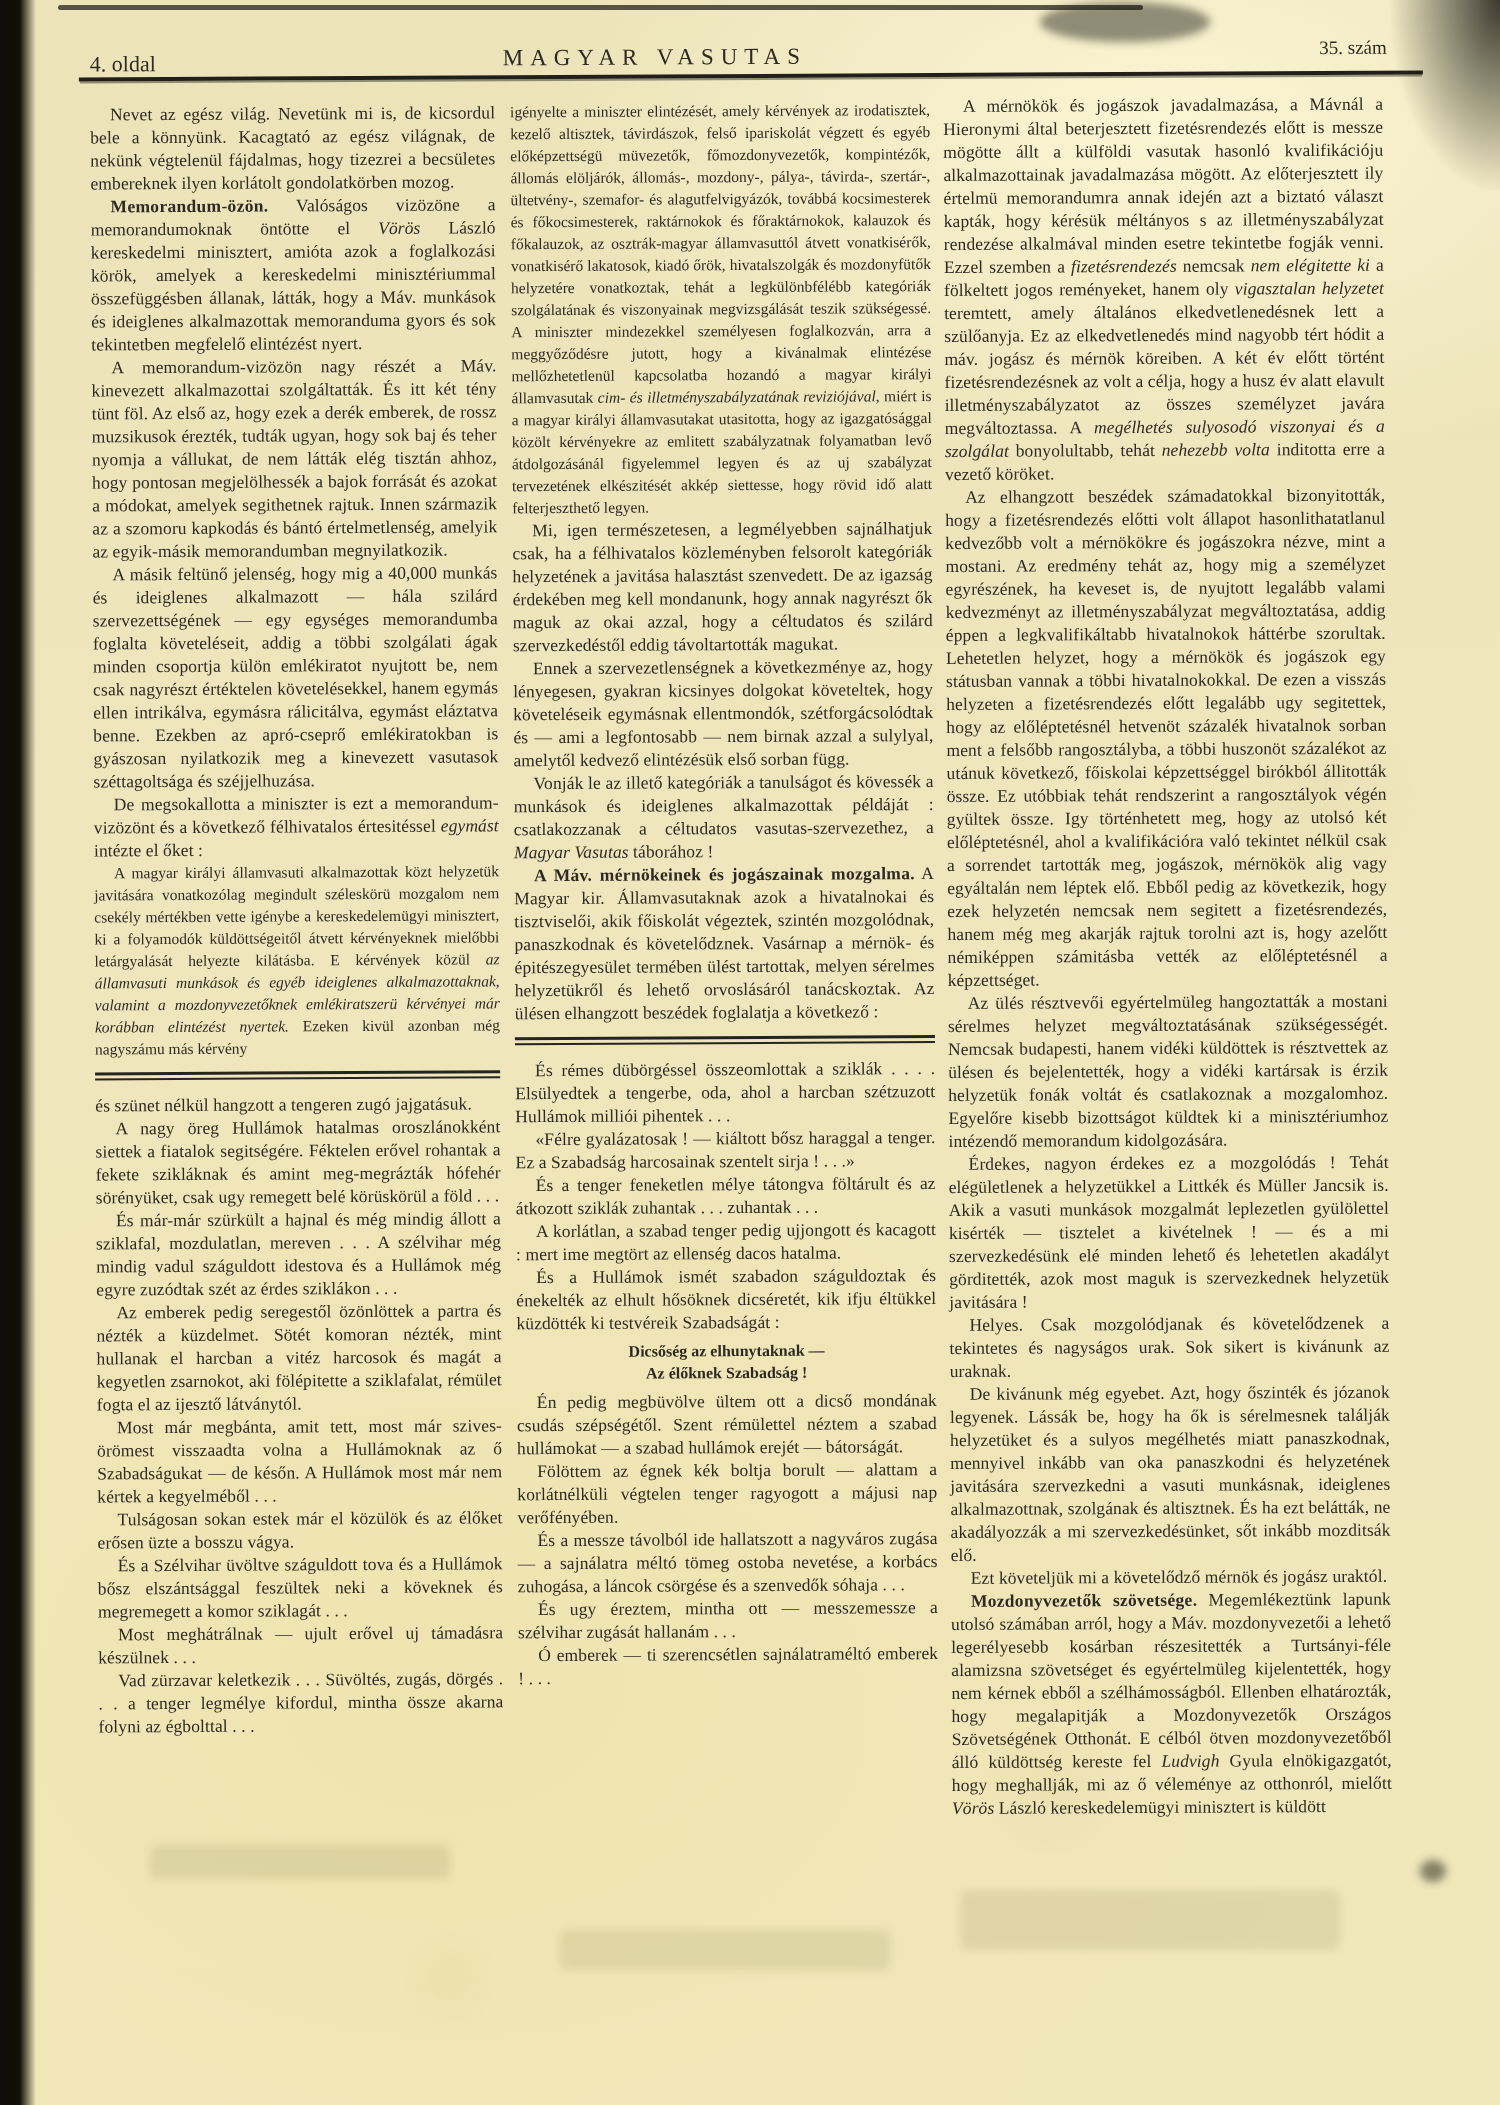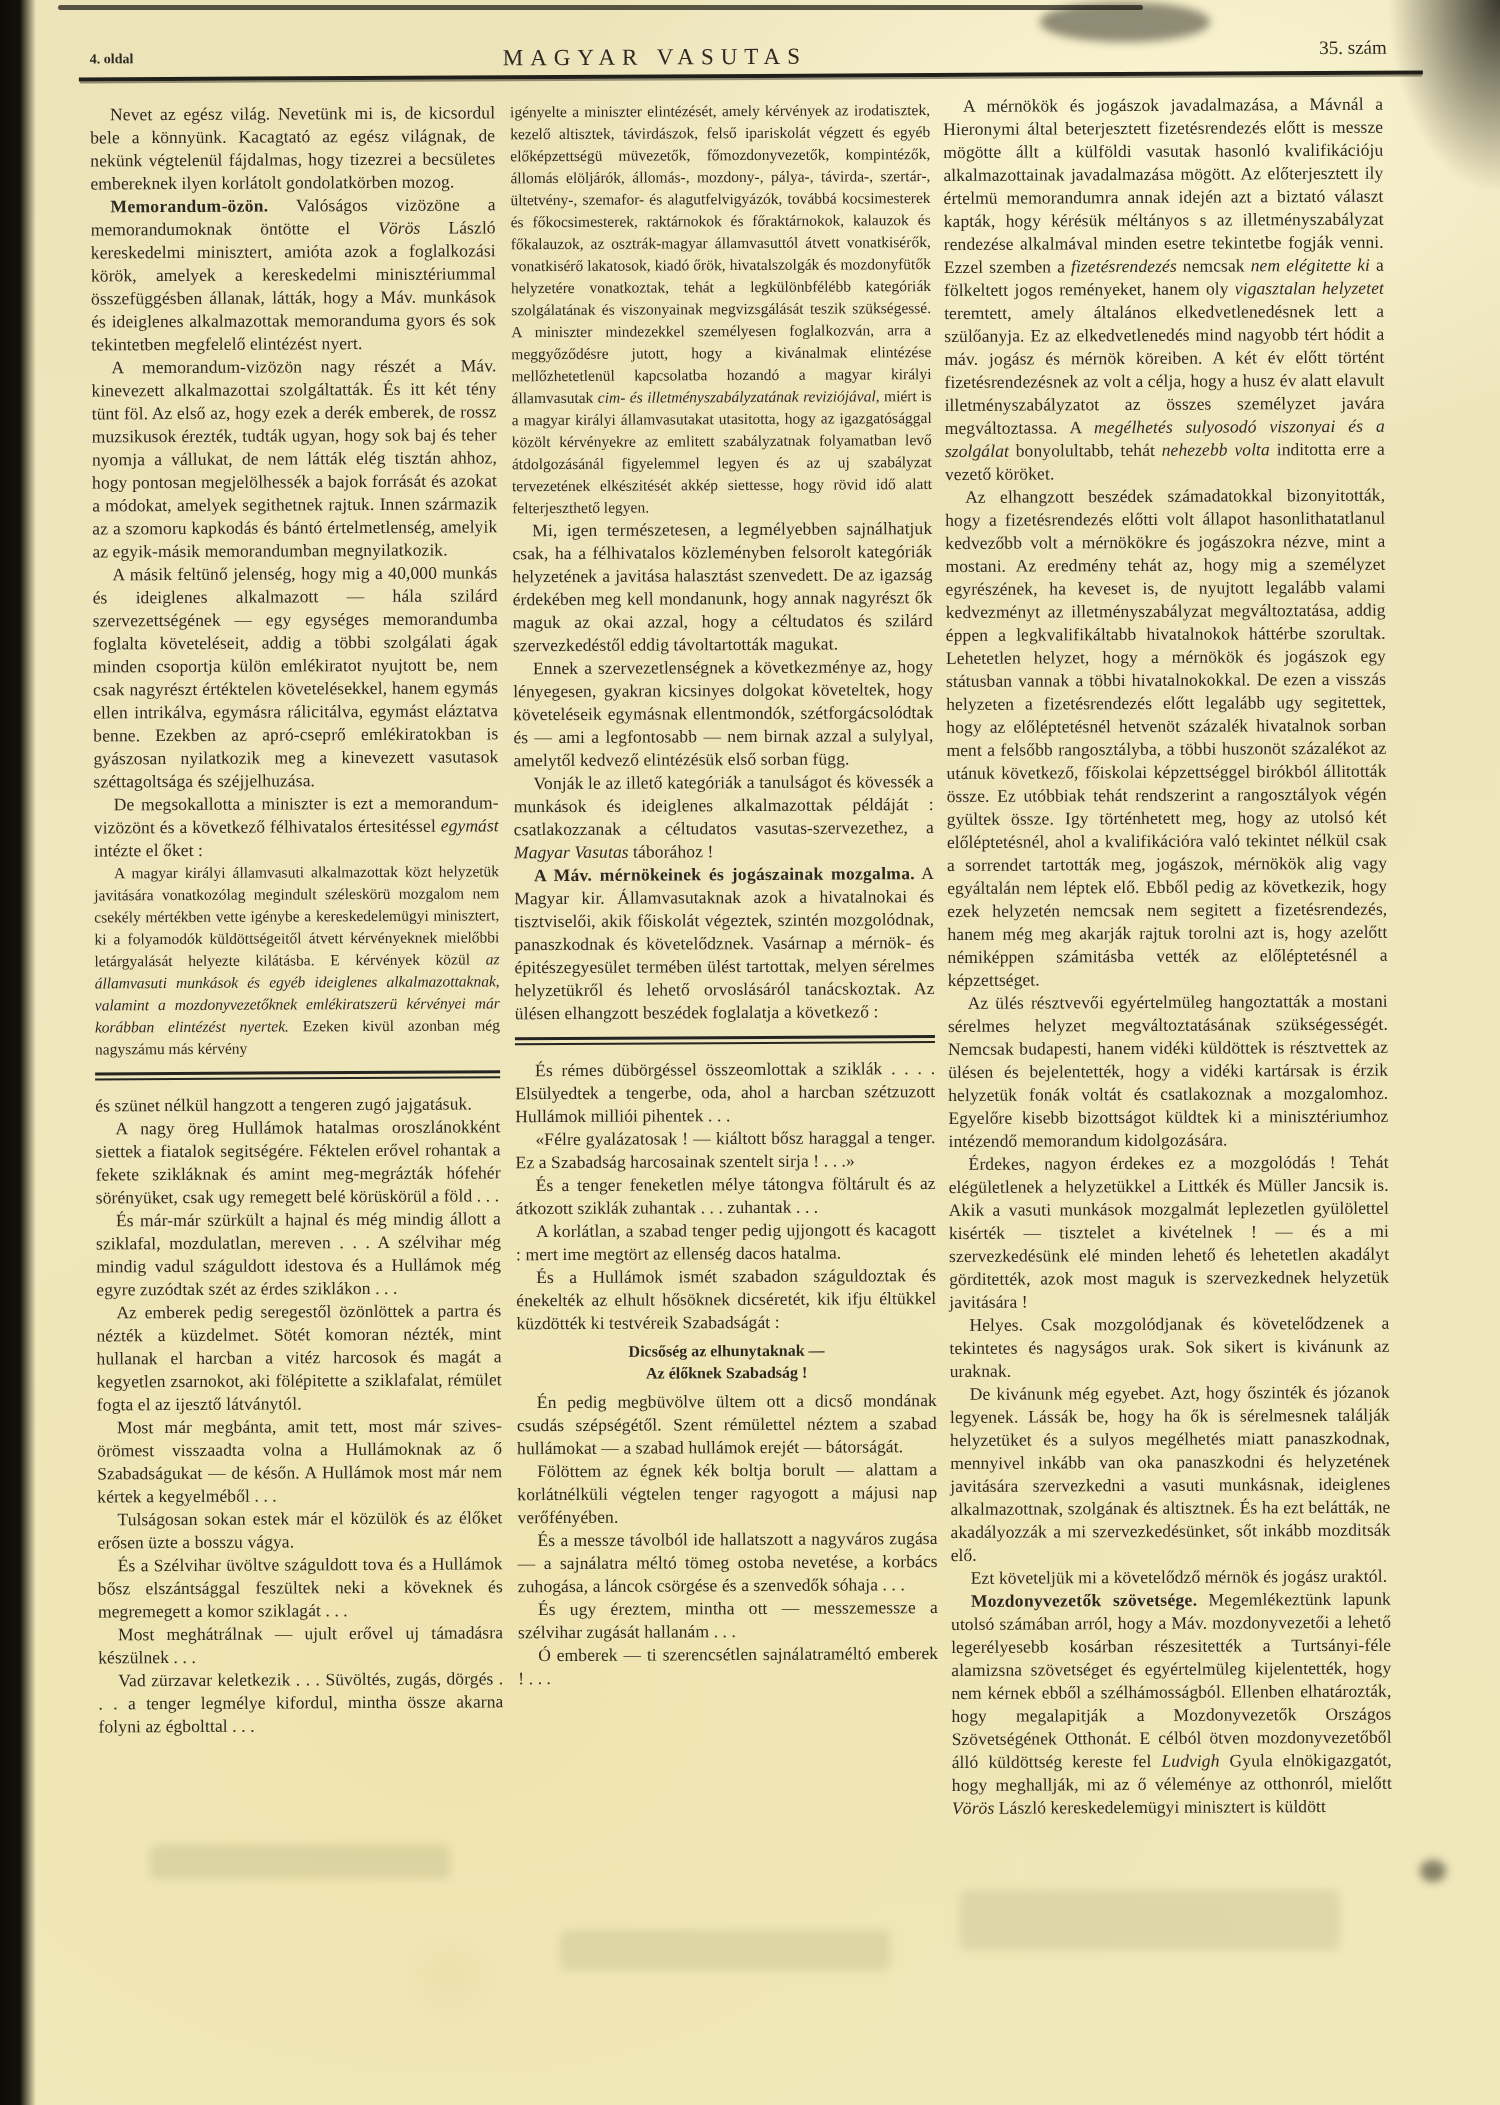--- a/index.html
+++ b/index.html
@@ -16,21 +16,21 @@
           radial-gradient(circle 120px at 45% 60%, rgba(212,198,142,.22), transparent 70%),
           radial-gradient(circle 100px at 70% 85%, rgba(205,190,130,.25), transparent 70%),
           radial-gradient(circle 70px  at 30% 94%, rgba(200,185,125,.25), transparent 70%);}
   .edge-left{position:absolute;left:0;top:0;width:36px;height:100%;
         background:linear-gradient(90deg,#0d0c09 0%,#131109 55%,rgba(19,17,9,0) 100%);}
   .edge-top{position:absolute;left:58px;top:5px;width:1085px;height:5px;background:#17150f;opacity:.7;border-radius:3px;}
   .corner-tr{position:absolute;right:0;top:0;width:110px;height:190px;
         background:radial-gradient(ellipse at 100% 0%, rgba(14,13,9,.8), rgba(14,13,9,0) 72%);}
   .smudge{position:absolute;filter:blur(4px);pointer-events:none;}
   .content{position:absolute;inset:0;transform:rotate(-0.3deg);}
-  .hdr-page{position:absolute;left:95px;top:48px;font-size:14px;font-weight:bold;}
+  .hdr-page{position:absolute;left:95px;top:48px;font-size:22px;}
   .hdr-title{position:absolute;left:430px;top:44px;width:460px;text-align:center;
         font-size:23px;letter-spacing:7px;}
   .hdr-issue{position:absolute;right:108px;top:40px;font-size:19px;}
   .hdr-rule{position:absolute;left:84px;top:74px;width:1344px;height:4px;background:#211f19;
         box-shadow:0 3px 0 -1px rgba(33,31,25,.45);}
   .col{position:absolute;top:100px;text-align:justify;}
   #col1{left:95px;width:405px;}
   #col2{left:515px;width:420px;}
   #col3{left:948px;width:440px;top:96px;}
   p{margin:0;}

